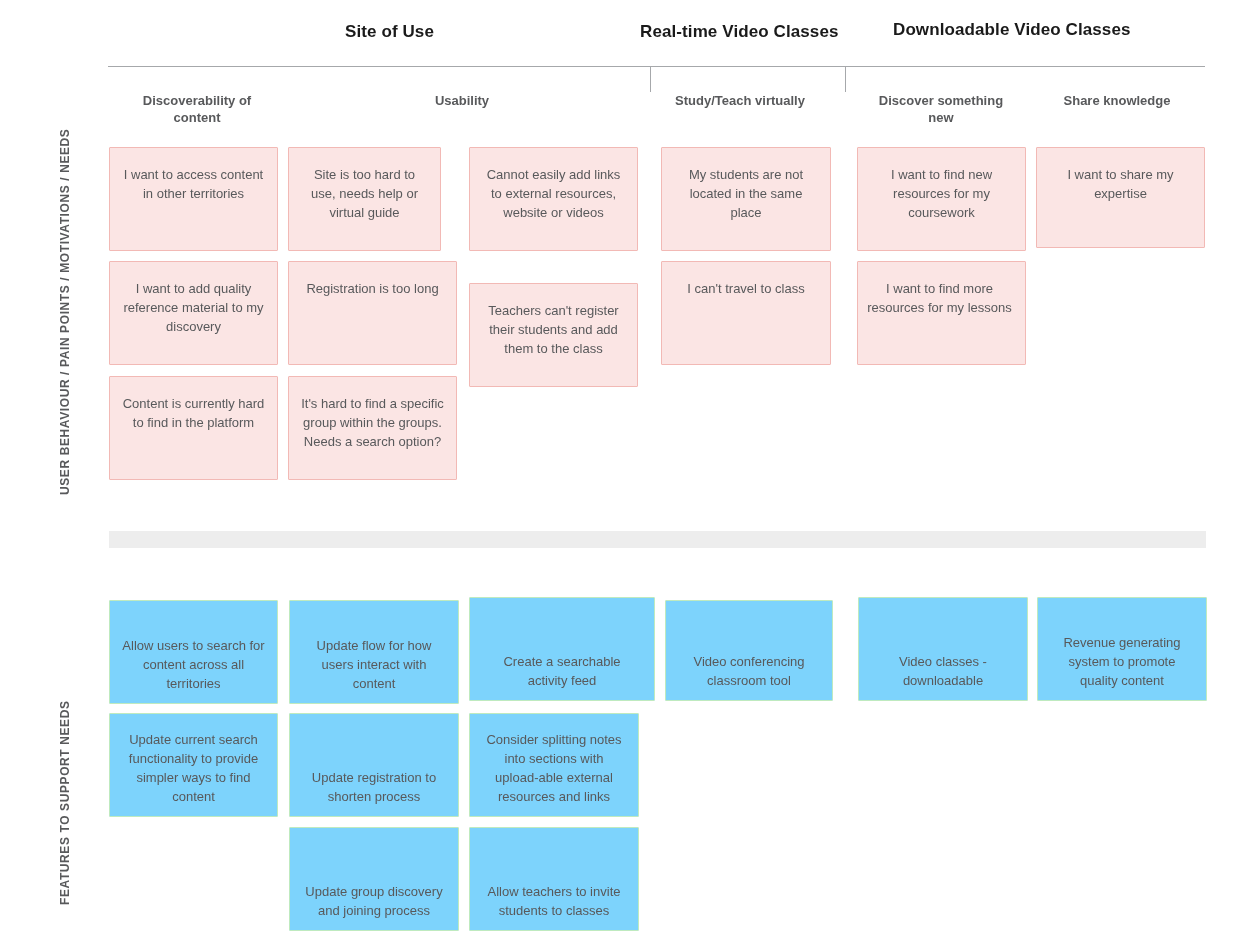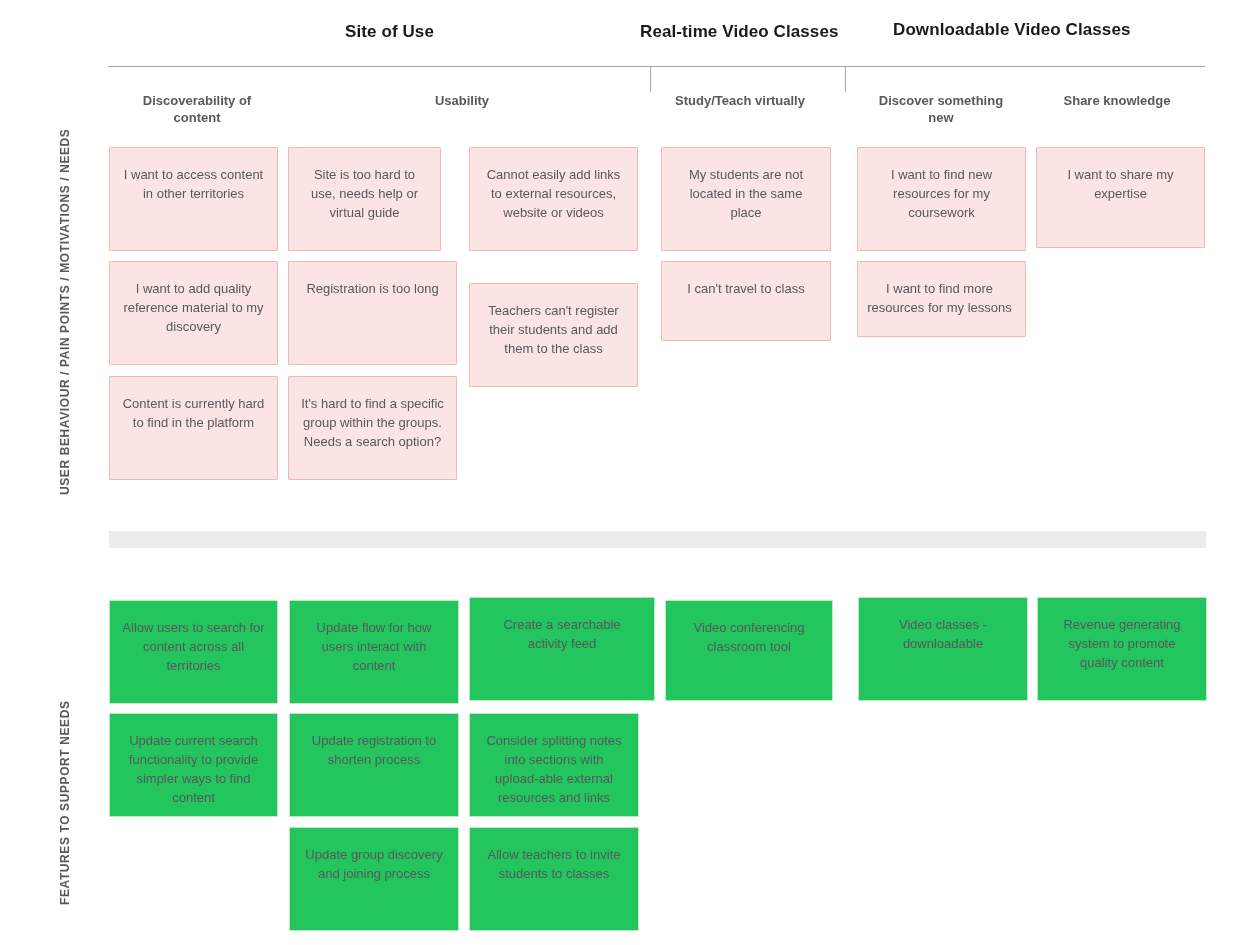--- a/index.html
+++ b/index.html
@@ -91,22 +91,23 @@
     line-height: 19px;
     color: #58595b;
     padding: 17px 12px 10px 12px;
     border-radius: 1px;
   }
   .card.pink {
     background: #fbe5e4;
     border: 1px solid #f2b9b5;
   }
   .card.green {
-    background: #22c55e;
+    background: #7dd3fc;
     border: 1px solid #bfeabf;
+    align-items: flex-end;
   }
   .card-text { display: block; width: 100%; }
 </style>
 </head>
 <body>
 
 <div id="canvas">
 
   <div id="group-headings">
       <div class="group-heading" style="left: 345px; top: 22px;">Site of Use</div>
@@ -154,24 +155,24 @@
       </div>
       <div class="card pink" style="left: 109px; top: 261px; width: 169px; height: 104px;">
         <span class="card-text">I want to add quality reference material to my discovery</span>
       </div>
       <div class="card pink" style="left: 288px; top: 261px; width: 169px; height: 104px;">
         <span class="card-text">Registration is too long</span>
       </div>
       <div class="card pink" style="left: 469px; top: 261px; width: 169px; height: 104px; margin-top: 22px;">
         <span class="card-text">Teachers can't register their students and add them to the class</span>
       </div>
-      <div class="card pink" style="left: 661px; top: 261px; width: 170px; height: 80px;">
+      <div class="card pink" style="left: 661px; top: 261px; width: 170px; height: 104px;">
         <span class="card-text">I can't travel to class</span>
       </div>
-      <div class="card pink" style="left: 857px; top: 261px; width: 169px; height: 76px; padding-left: 8px;">
+      <div class="card pink" style="left: 857px; top: 261px; width: 169px; height: 104px; padding-left: 8px;">
         <span class="card-text">I want to find more resources for my lessons</span>
       </div>
       <div class="card pink" style="left: 109px; top: 376px; width: 169px; height: 104px;">
         <span class="card-text">Content is currently hard to find in the platform</span>
       </div>
       <div class="card pink" style="left: 288px; top: 376px; width: 169px; height: 104px;">
         <span class="card-text">It's hard to find a specific group within the groups. Needs a search option?</span>
       </div>
     </div>
 

